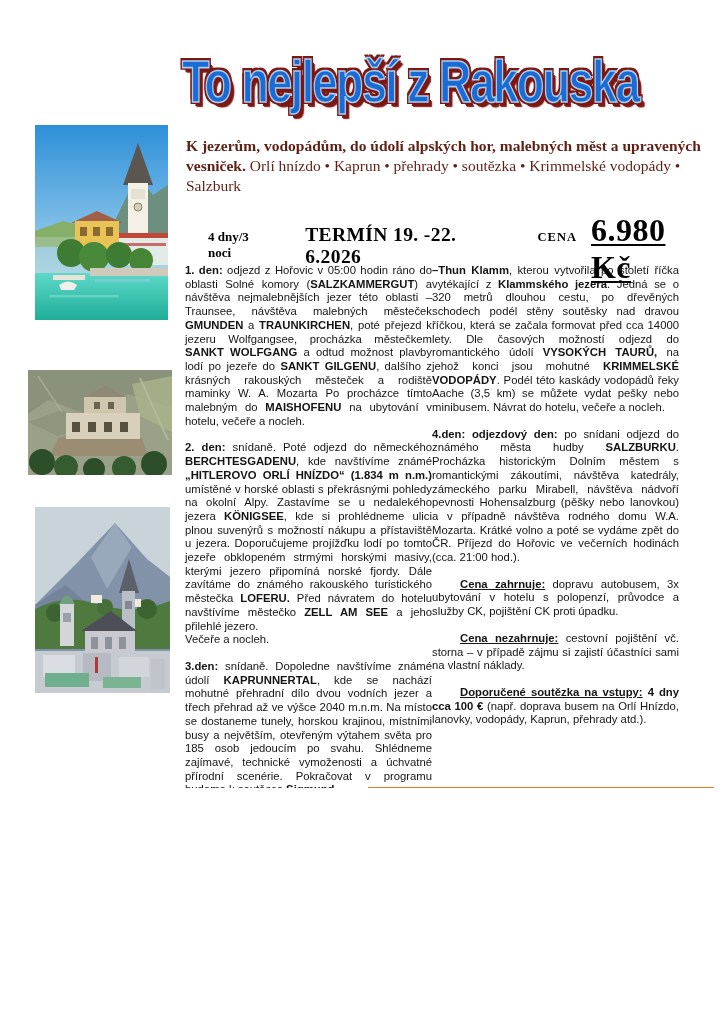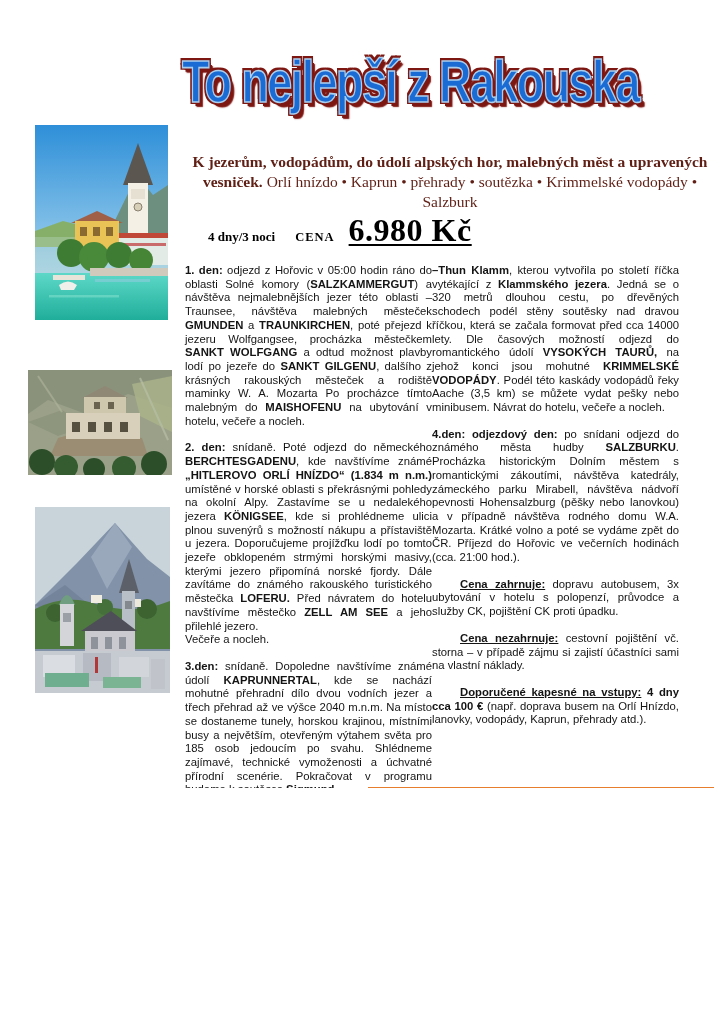--- a/index.html
+++ b/index.html
@@ -9,23 +9,23 @@
   
   .title-wrap{position:absolute;left:182px;top:48px;width:540px;}
   .title{display:inline-block;white-space:nowrap;
          font-family:"Liberation Sans",sans-serif;font-weight:bold;font-size:44px;letter-spacing:-1.5px;
          color:#1a6bd4;-webkit-text-stroke:1.2px #a9ceee;
          transform:scale(1.02,1.34);transform-origin:left top;
          text-shadow:-2px -2px 0 #7d1712, 2px -2px 0 #7d1712, -2px 2px 0 #7d1712,
                       2px 2px 0 #7d1712, 3px 3px 0 #7d1712, 4px 4px 1px #7d1712;}
 
   
-  .intro{position:absolute;left:186px;top:152px;width:528px;
+  .intro{position:absolute;left:186px;top:136px;width:528px;
          font-family:"Liberation Serif",serif;font-size:15.5px;line-height:20px;
-         color:#5f1f15;text-align:center;}
+         color:#5f1f15;text-align:left;}
   .intro b{font-weight:bold;}
 
   
   .offer{position:absolute;left:186px;top:212px;width:528px;display:flex;align-items:baseline;
          font-family:"Liberation Serif",serif;color:#000;}
   .duration{font-size:13px;font-weight:bold;margin-left:22px;}
   .termin{font-size:19.5px;font-weight:bold;margin-left:30px;letter-spacing:.4px;}
   .cena-label{font-size:12.5px;font-weight:bold;margin-left:20px;letter-spacing:1px;text-align:right;}
   .price{font-size:32px;font-weight:bold;margin-left:14px;letter-spacing:.5px;
          text-decoration:underline;text-decoration-thickness:2px;text-underline-offset:3px;}
@@ -154,37 +154,38 @@
     <rect x="116" y="152" width="14" height="30" fill="#c0c4ca"></rect>
     <rect x="60" y="150" width="3" height="16" fill="#b03838"></rect>
   </svg>
 
   <div class="intro">
     <b>K jezerům, vodopádům, do údolí alpských hor, malebných měst a upravených vesniček.</b><span> Orlí hnízdo • Kaprun • přehrady • soutězka • Krimmelské vodopády • Salzburk</span>
   </div>
 
   <div class="offer">
     <span class="duration">4 dny/3 noci</span>
+    <span class="termin">TERMÍN 19. -22. 6.2026</span>
     <span class="cena-label">CENA</span>
     <span class="price">6.980 Kč</span>
   </div>
 
   <div class="columns">
     <div class="col">
       <p><b>1. den:</b> odjezd z Hořovic v 05:00 hodin ráno do oblasti Solné komory (<b>SALZKAMMERGUT</b>) a návštěva nejmalebnějších jezer této oblasti – Traunsee, návštěva malebných městeček <b>GMUNDEN</b> a <b>TRAUNKIRCHEN</b>, poté přejezd k jezeru Wolfgangsee, procházka městečkem <b>SANKT WOLFGANG</b> a odtud možnost plavby lodí po jezeře do <b>SANKT GILGENU</b>, dalšího z krásných rakouských městeček a rodiště maminky W. A. Mozarta Po procházce tímto malebným do <b>MAISHOFENU</b> na ubytování v hotelu, večeře a nocleh.</p>
       <p><b>2. den:</b> snídaně. Poté odjezd do německého <b>BERCHTESGADENU</b>, kde navštívíme známé <b>„HITLEROVO ORLÍ HNÍZDO“ (1.834 m n.m.)</b> umístěné v horské oblasti s překrásnými pohledy na okolní Alpy. Zastavíme se u nedalekého jezera <b>KÖNIGSEE</b>, kde si prohlédneme ulici plnou suvenýrů s možností nákupu a přístaviště u jezera. Doporučujeme projížďku lodí po tomto jezeře obklopeném strmými horskými masivy, kterými jezero připomíná norské fjordy. Dále zavítáme do známého rakouského turistického městečka <b>LOFERU.</b> Před návratem do hotelu navštívíme městečko <b>ZELL AM SEE</b> a jeho přilehlé jezero.
 Večeře a nocleh.</p>
       <p><b>3.den:</b> snídaně. Dopoledne navštívíme známé údolí <b>KAPRUNNERTAL</b>, kde se nachází mohutné přehradní dílo dvou vodních jezer a třech přehrad až ve výšce 2040 m.n.m. Na místo se dostaneme tunely, horskou krajinou, místními busy a největším, otevřeným výtahem světa pro 185 osob jedoucím po svahu. Shlédneme zajímavé, technické vymoženosti a úchvatné přírodní scenérie. Pokračovat v programu budeme k soutěsce <b>Sigmund</b></p>
     </div>
     <div class="col">
       <p><b>–Thun Klamm</b>, kterou vytvořila po století říčka vytékající z <b>Klammského jezera</b>. Jedná se o 320 metrů dlouhou cestu, po dřevěných schodech podél stěny soutěsky nad dravou říčkou, která se začala formovat před cca 14000 lety. Dle časových možností odjezd do romantického údolí <b>VYSOKÝCH TAURŮ,</b> na jehož konci jsou mohutné <b>KRIMMELSKÉ VODOPÁDY</b>. Podél této kaskády vodopádů řeky Aache (3,5 km) se můžete vydat pešky nebo minibusem. Návrat do hotelu, večeře a nocleh.</p>
       <p><b>4.den: odjezdový den:</b> po snídani odjezd do známého města hudby <b>SALZBURKU</b>. Procházka historickým Dolním městem s romantickými zákoutími, návštěva katedrály, zámeckého parku Mirabell, návštěva nádvoří pevnosti Hohensalzburg (pěšky nebo lanovkou) a v případně návštěva rodného domu W.A. Mozarta. Krátké volno a poté se vydáme zpět do ČR. Příjezd do Hořovic ve večerních hodinách (cca. 21:00 hod.).</p>
       <p><b class="ul">Cena zahrnuje:</b> dopravu autobusem, 3x ubytování v hotelu s polopenzí, průvodce a služby CK, pojištění CK proti úpadku.</p>
       <p><b class="ul">Cena nezahrnuje:</b> cestovní pojištění vč. storna – v případě zájmu si zajistí účastníci sami na vlastní náklady.</p>
-      <p><b class="ul">Doporučené kapesné na vstupy:</b> <b>4 dny cca 100 €</b> (např. doprava busem na Orlí Hnízdo, lanovky, vodopády, Kaprun, přehrady atd.).</p>
+      <p><b class="ul">Doporučené soutězka na vstupy:</b> <b>4 dny cca 100 €</b> (např. doprava busem na Orlí Hnízdo, lanovky, vodopády, Kaprun, přehrady atd.).</p>
     </div>
   </div>
 
   <svg id="photo-dam" class="photo" width="323" height="144" viewBox="0 0 323 144" role="img">
     <defs>
       <linearGradient id="lake4" x1="0" y1="0" x2="0" y2="1">
         <stop offset="0" stop-color="#49b2a8"></stop>
           <stop offset="1" stop-color="#6cc9bc"></stop>
       </linearGradient>
     </defs>

